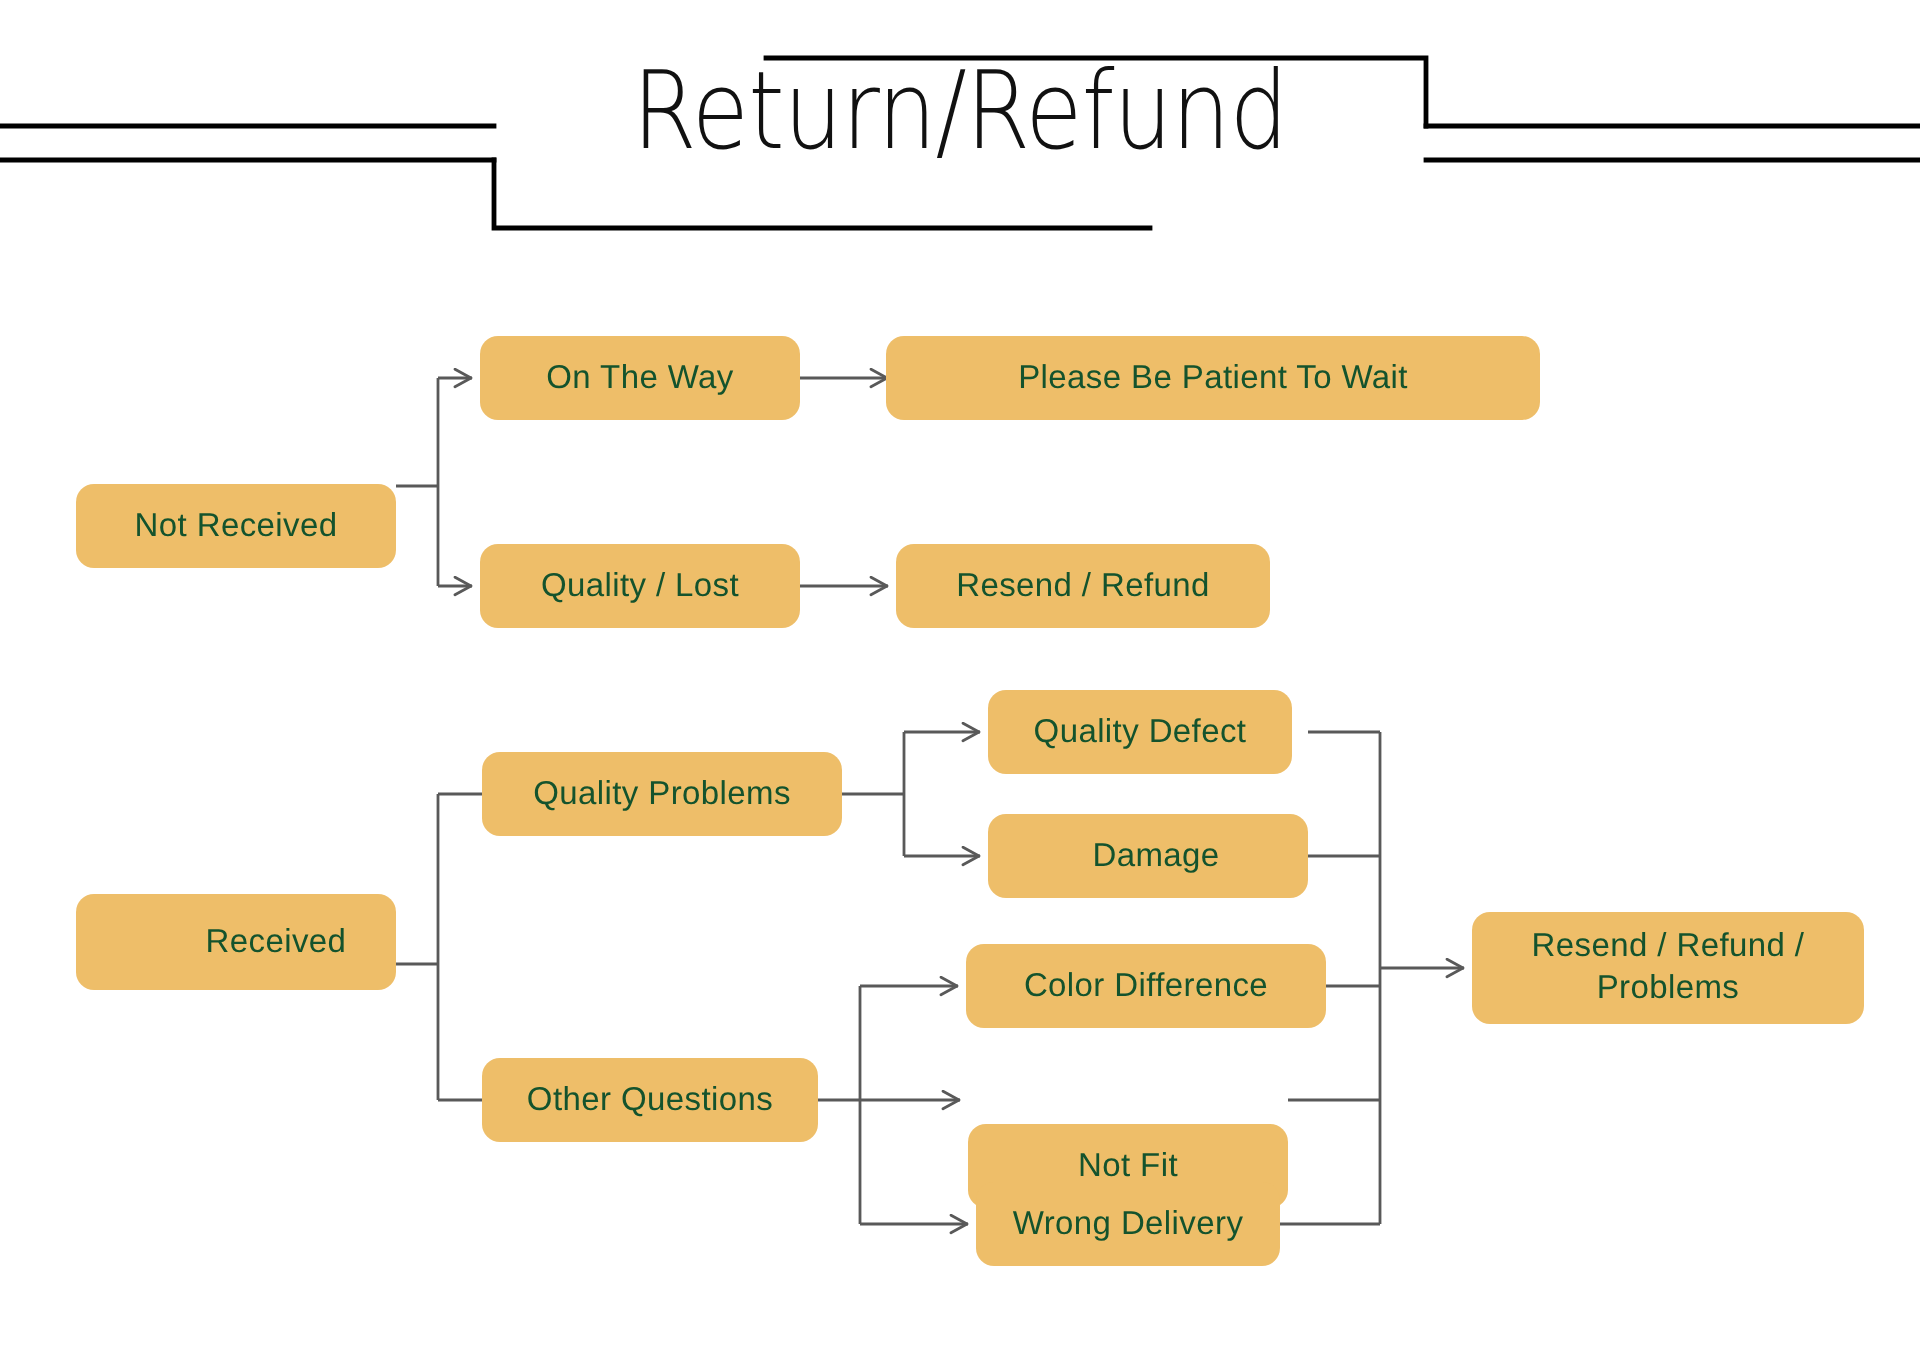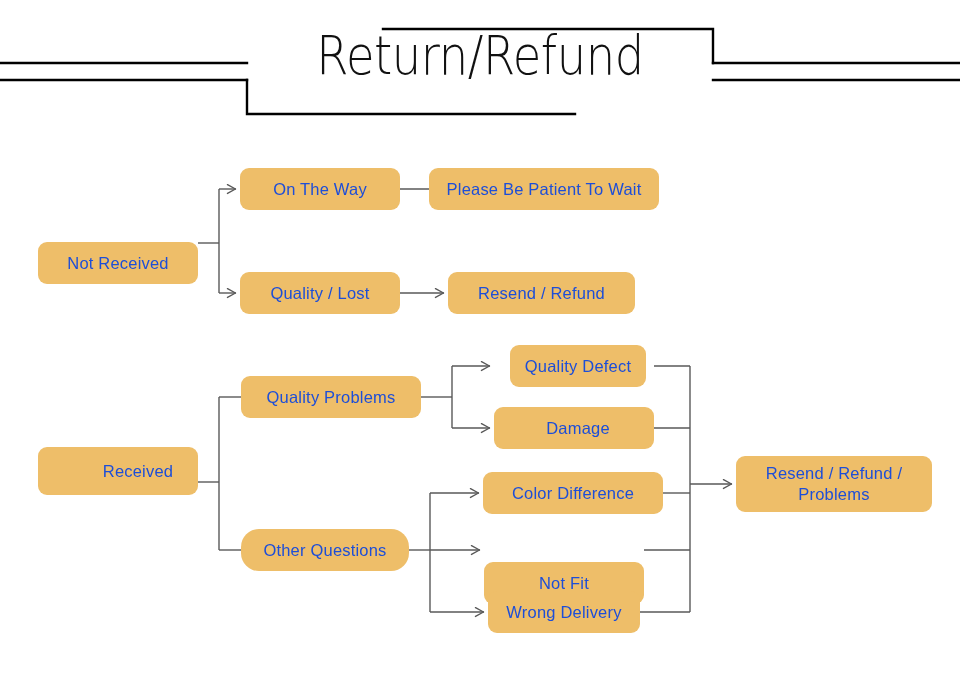--- a/index.html
+++ b/index.html
@@ -51,21 +51,21 @@
     left: 0;
     top: 0;
     width: 960px;
     height: 673px;
   }
   .node {
     position: absolute;
     box-sizing: border-box;
     background: #eebe69;
     border-radius: 9px;
-    color: #1d4ed8;
+    color: #14532d;
     display: flex;
     align-items: center;
     justify-content: center;
     text-align: center;
     font-family: "Liberation Sans", sans-serif;
     font-size: 16.5px;
     font-weight: 400;
     line-height: 1.25;
     letter-spacing: 0.2px;
     padding: 0 8px;
@@ -142,26 +142,26 @@
       <path d="M663,493 H690"></path>
       <path d="M644,550 H690"></path>
       <path d="M640,612 H690"></path>
       <path d="M690,366 V612"></path>
       <path d="M690,484 H732" marker-end="url(#chev)"></path>
     </g>
   </svg>
 
   <div class="node" style="left:38px;  top:222px; width:160px; height:42px;margin-top:20px;">Not Received</div>
   <div class="node" style="left:240px; top:168px; width:160px; height:42px;">On The Way</div>
-  <div class="node" style="left:429px; top:168px; width:230px; height:42px;">Please Be Patient To Wait</div>
+  <div class="node" style="left:443px; top:168px; width:327px; height:42px;">Please Be Patient To Wait</div>
   <div class="node" style="left:240px; top:272px; width:160px; height:42px;">Quality / Lost</div>
   <div class="node" style="left:448px; top:272px; width:187px; height:42px;">Resend / Refund</div>
   <div class="node" style="left:38px;  top:447px; width:160px; height:48px;padding-left:48px;">Received</div>
   <div class="node" style="left:241px; top:376px; width:180px; height:42px;">Quality Problems</div>
-  <div class="node" style="left:241px; top:529px; width:168px; height:42px;border-radius:18px;">Other Questions</div>
-  <div class="node" style="left:510px; top:345px; width:136px; height:42px;">Quality Defect</div>
+  <div class="node" style="left:241px; top:529px; width:168px; height:42px;">Other Questions</div>
+  <div class="node" style="left:494px; top:345px; width:152px; height:42px;">Quality Defect</div>
   <div class="node" style="left:494px; top:407px; width:160px; height:42px;padding-left:16px;">Damage</div>
   <div class="node" style="left:483px; top:472px; width:180px; height:42px;">Color Difference</div>
   <div class="node" style="left:484px; top:562px; width:160px; height:42px;">Not Fit</div>
   <div class="node" style="left:488px; top:591px; width:152px; height:42px;">Wrong Delivery</div>
   <div class="node two-line" style="left:736px; top:456px; width:196px; height:56px;">Resend / Refund / Problems</div>
 
 </div>
 
 </body></html>

